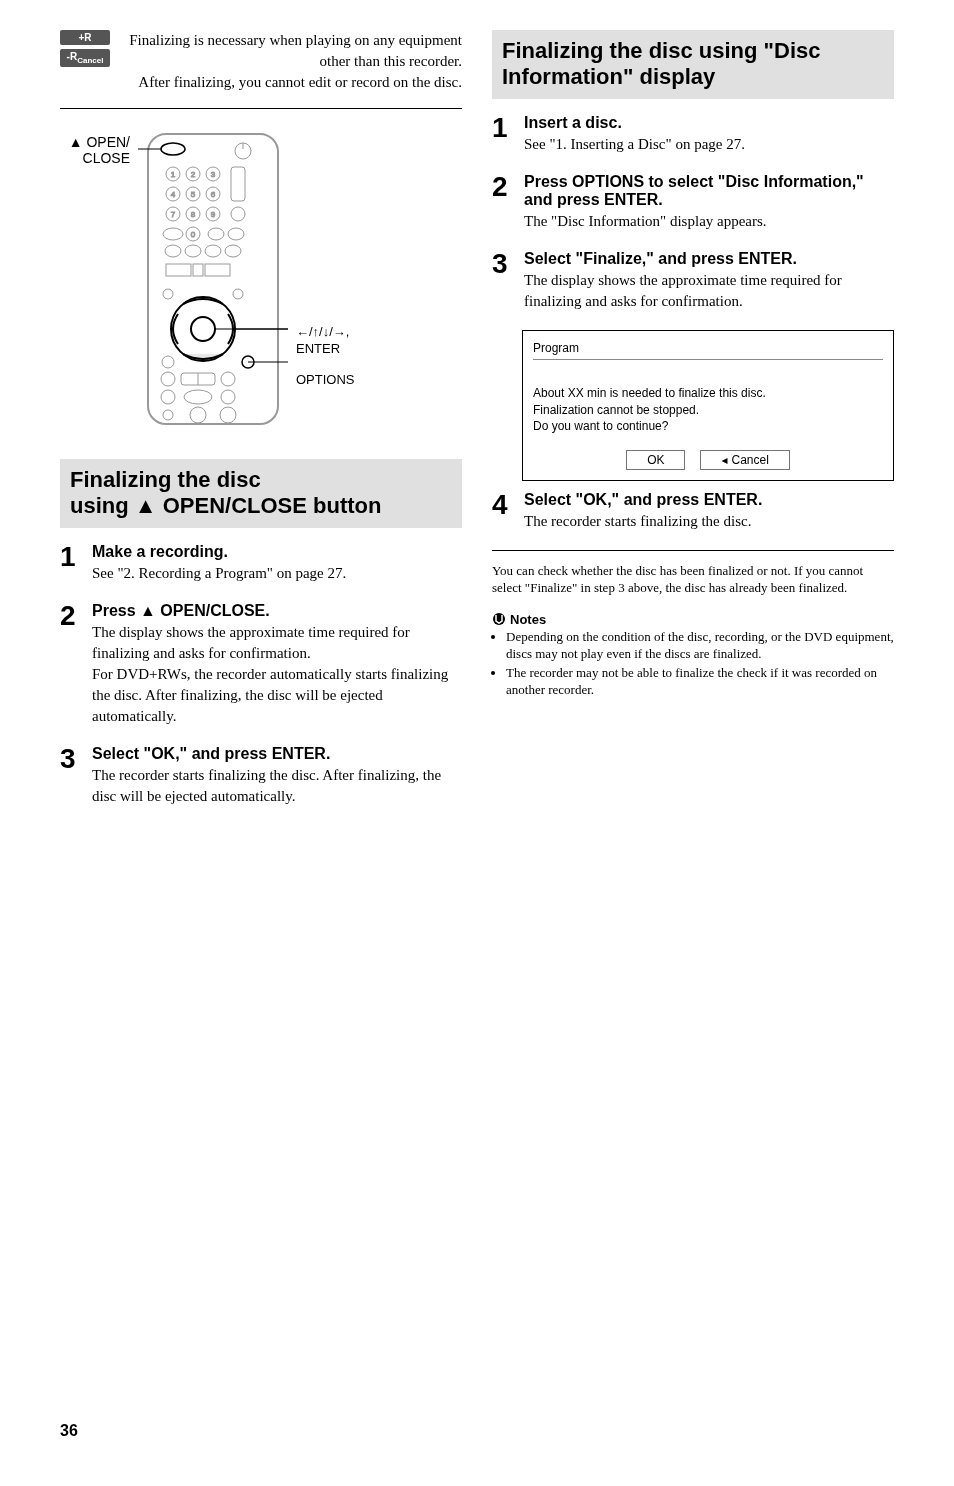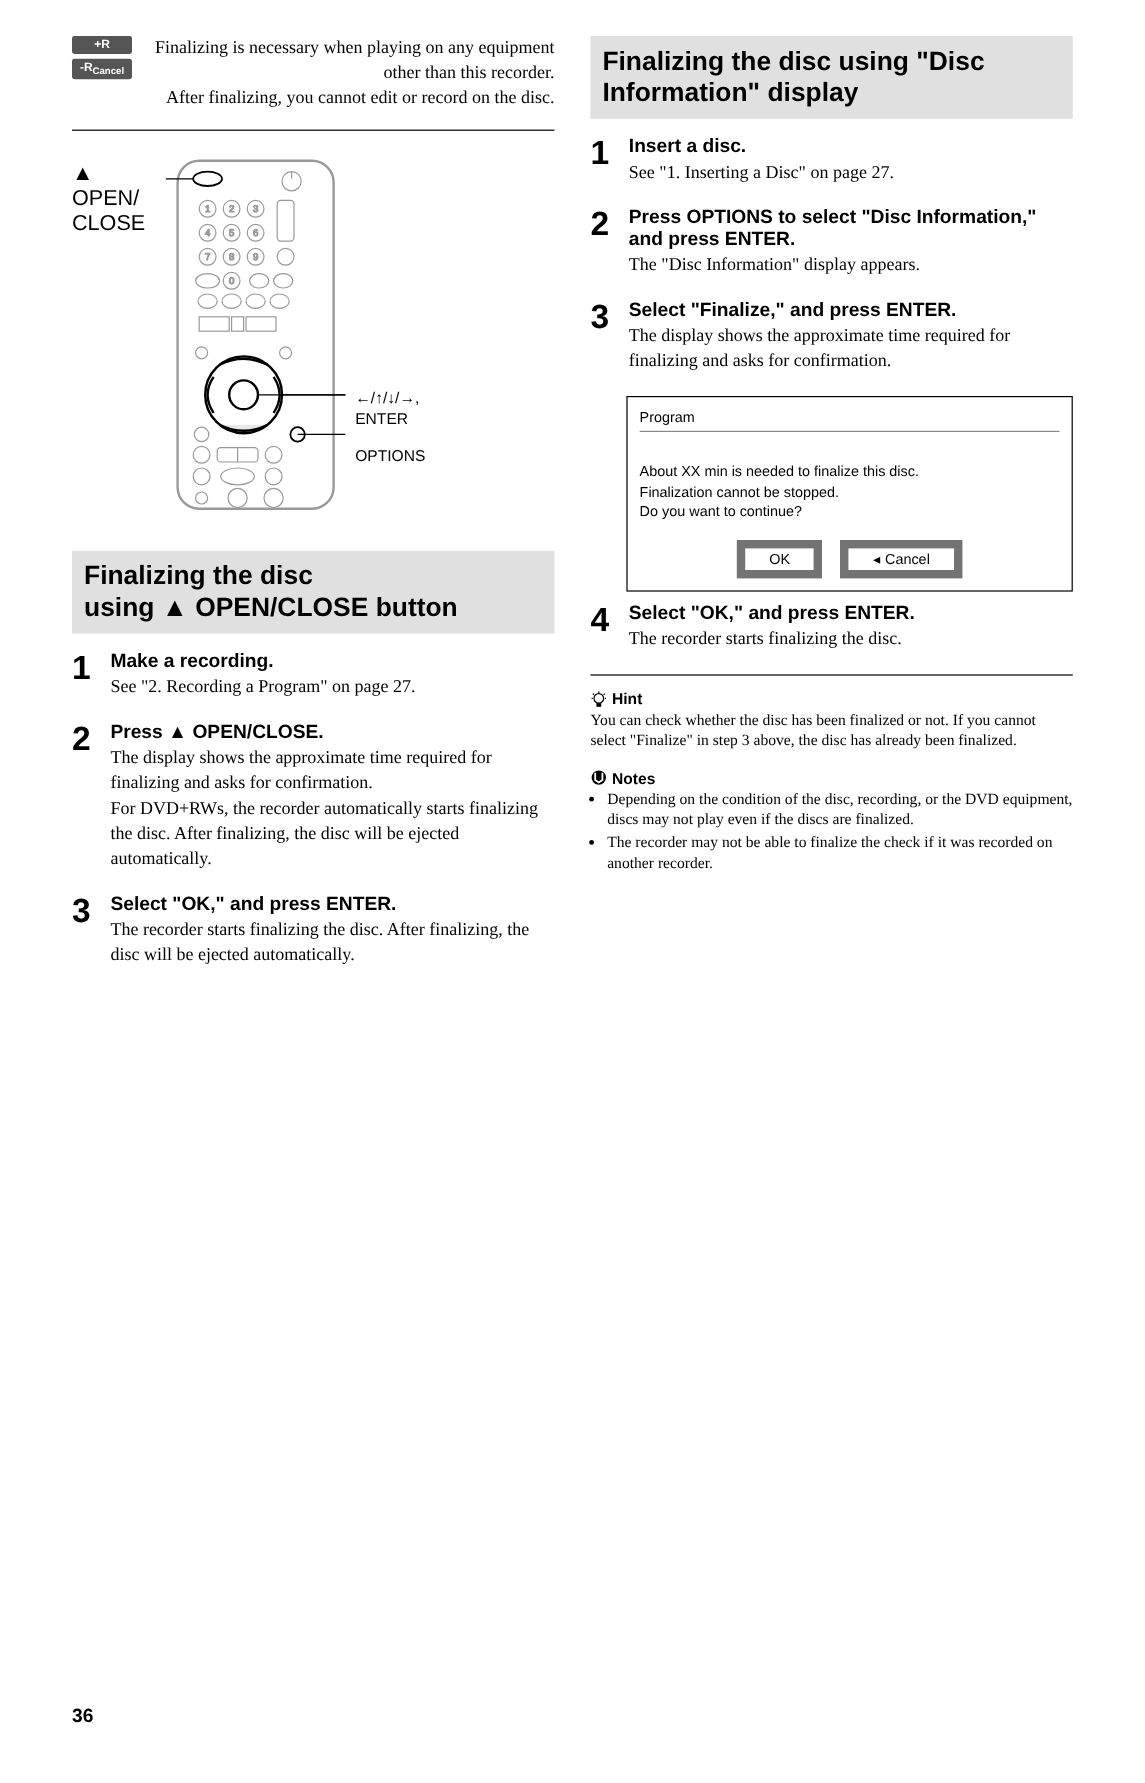--- a/index.html
+++ b/index.html
@@ -56,22 +56,22 @@
       font-family: Georgia, serif;
       text-align: right;
     }
     .remote-diagram {
       display: flex;
       gap: 8px;
       margin: 20px 0 30px 0;
       align-items: flex-start;
     }
     .remote-label-left {
-      font-size: 18px;
-      text-align: left;
+      font-size: 14px;
+      text-align: right;
       padding-top: 5px;
       width: 70px;
     }
     .remote-svg {
       flex: 0 0 auto;
     }
     .remote-labels-right {
       display: flex;
       flex-direction: column;
       font-size: 13px;
@@ -128,21 +128,21 @@
     .dialog-msg {
       margin-bottom: 15px;
       line-height: 1.4;
     }
     .dialog-buttons {
       display: flex;
       justify-content: center;
       gap: 15px;
     }
     .dialog-btn {
-      border: 7px solid #737373;
+      border: 1px solid #737373;
       padding: 2px 20px;
       font-size: 12px;
       display: flex;
       align-items: center;
       gap: 4px;
     }
     .hr-line {
       border-top: 1px solid #000;
       margin: 15px 0 12px 0;
     }
@@ -362,32 +362,20 @@
     <div class="step">
       <div class="step-num">4</div>
       <div class="step-body">
         <div class="step-title">Select "OK," and press ENTER.</div>
         <div class="step-desc">The recorder starts finalizing the disc.</div>
       </div>
     </div>
 
     <div class="hr-line"></div>
 
-    <div class="hint-header">
-      <svg width="14" height="14" viewBox="0 0 14 14">
-        <circle cx="7" cy="6" r="4" fill="none" stroke="#000"></circle>
-        <rect x="5" y="10" width="4" height="3" fill="#000"></rect>
-        <line x1="7" y1="0" x2="7" y2="2" stroke="#000"></line>
-        <line x1="2" y1="2" x2="3" y2="3" stroke="#000"></line>
-        <line x1="12" y1="2" x2="11" y2="3" stroke="#000"></line>
-        <line x1="1" y1="6" x2="2" y2="6" stroke="#000"></line>
-        <line x1="12" y1="6" x2="13" y2="6" stroke="#000"></line>
-      </svg>
-      <span>Hint</span>
-    </div>
     <div class="hint-text">You can check whether the disc has been finalized or not. If you cannot select "Finalize" in step 3 above, the disc has already been finalized.</div>
 
     <div class="notes-header">
       <svg width="14" height="14" viewBox="0 0 14 14">
         <circle cx="7" cy="7" r="6" fill="#000"></circle>
         <path d="M 4 3 L 4 9 L 7 11 L 10 9 L 10 3" fill="none" stroke="#fff" stroke-width="1.5"></path>
       </svg>
       <span>Notes</span>
     </div>
     <ul class="notes-list">

